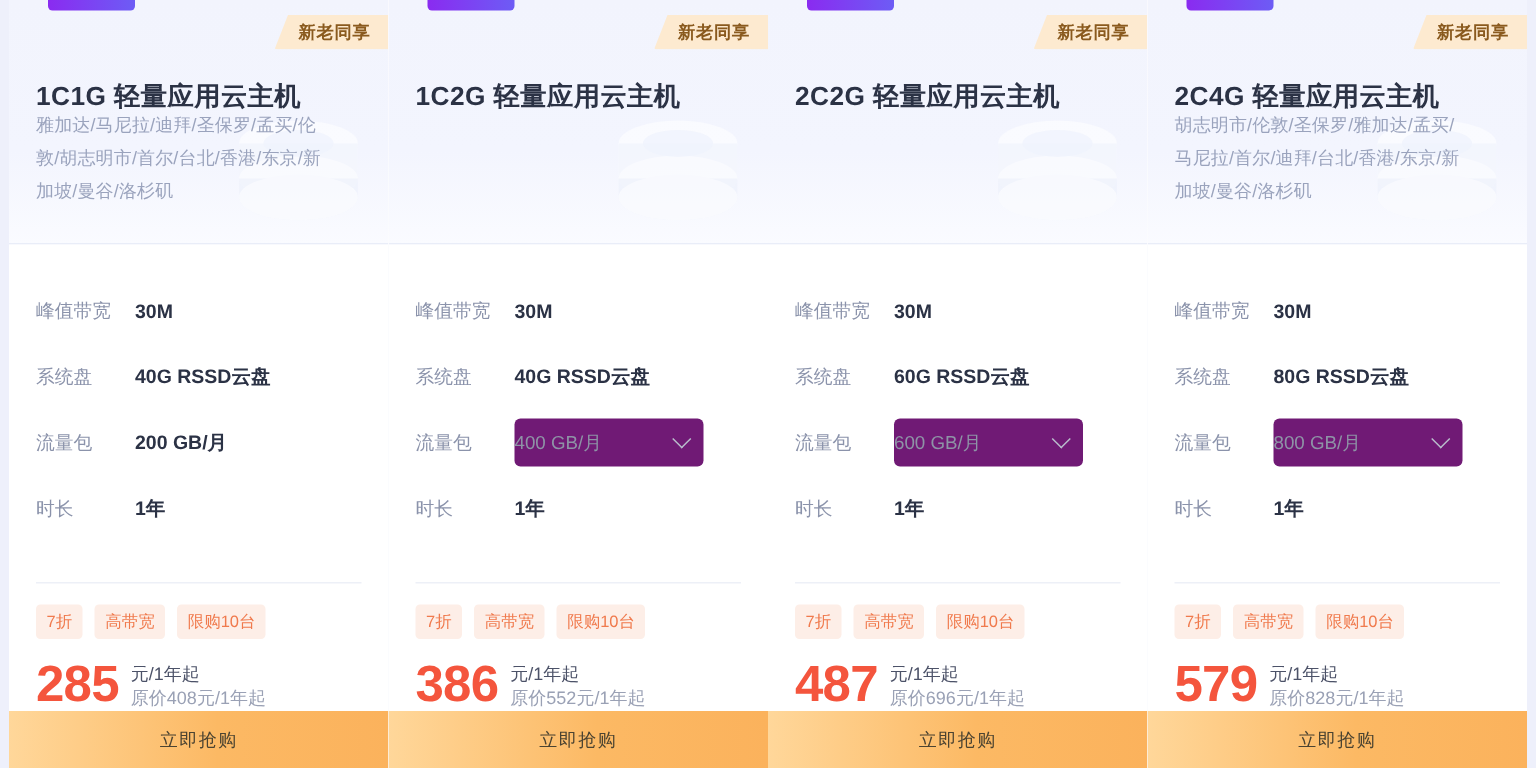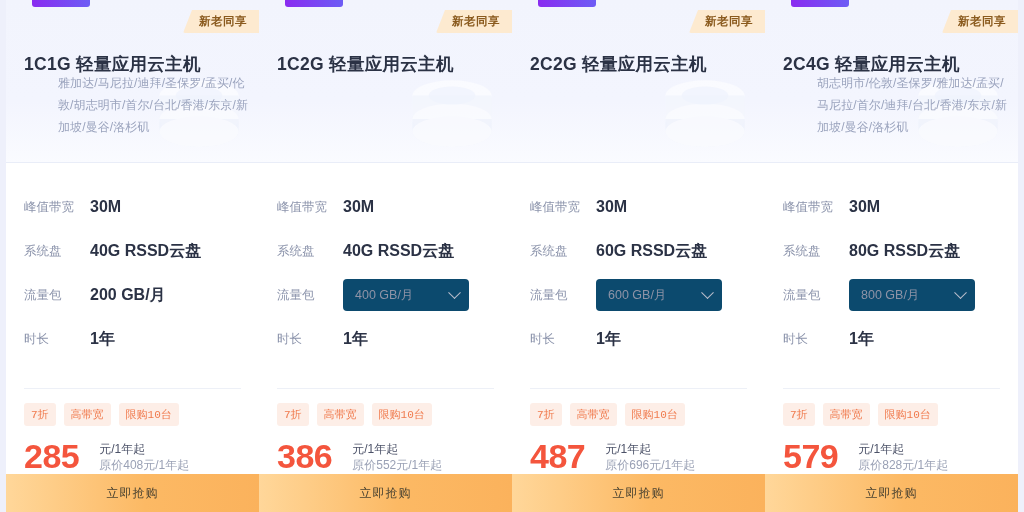--- a/index.html
+++ b/index.html
@@ -73,71 +73,70 @@
     white-space: nowrap;
   }
   .card-regions {
     position: absolute;
     left: 18px; top: 72px;
     width: 196px;
     font-size: 12px;
     line-height: 22px;
     color: #9aa3bd;
     letter-spacing: .1px;
-    margin-left: 34px;
   }
   
   .spec-list {
     padding: 22px 18px 0 18px;
     flex: 1 1 auto;
   }
   .spec-row {
     display: flex;
     align-items: center;
     height: 44px;
   }
   .spec-label {
     width: 66px;
     flex: 0 0 66px;
     font-size: 12.5px;
     color: #8b93ab;
   }
   .spec-value {
-    font-size: 16px;
+    font-size: 13px;
     font-weight: bold;
     color: #2b3245;
     white-space: nowrap;
   }
   .spec-select {
     width: 126px;
     height: 32px;
-    background: #0c4a6e;
+    background: #701a75;
     border-radius: 4px;
     display: flex;
     align-items: center;
     justify-content: space-between;
-    padding: 0 10px 0 12px;
+    padding: 0 10px 0 0;
     font-size: 12.5px;
     color: #8e93a6;
     cursor: pointer;
   }
   .chev {
     width: 9px; height: 9px;
     border-right: 1.4px solid #b9bdcc;
     border-bottom: 1.4px solid #b9bdcc;
     transform: rotate(45deg) translate(-2px,-2px);
     flex: 0 0 auto;
   }
   
   .price-divider { height:1px; background:#edf0f7; margin: 4px 18px 0 18px; }
   
   .promo {
     padding: 14px 18px 0 18px;
   }
-  .tag-row { display: flex; gap: 8px; font-family: Liberation Mono, monospace; }
+  .tag-row { display: flex; gap: 8px; }
   .tag {
     background: #fdeee7;
     color: #f07a4d;
     font-size: 11px;
     border-radius: 3px;
     padding: 4px 7px;
     white-space: nowrap;
   }
   .price-row {
     display: flex;
@@ -145,21 +144,21 @@
     margin-top: 13px;
   }
   .price-num {
     font-size: 34px;
     font-weight: bold;
     color: #f4553d;
     line-height: 34px;
     letter-spacing: -.5px;
   }
   .price-side {
-    margin-left: 20px;
+    margin-left: 8px;
     padding-top: 2px;
   }
   .price-unit {
     font-size: 12px;
     color: #4c5268;
     line-height: 16px;
     white-space: nowrap;
   }
   .price-orig {
     font-size: 12px;

